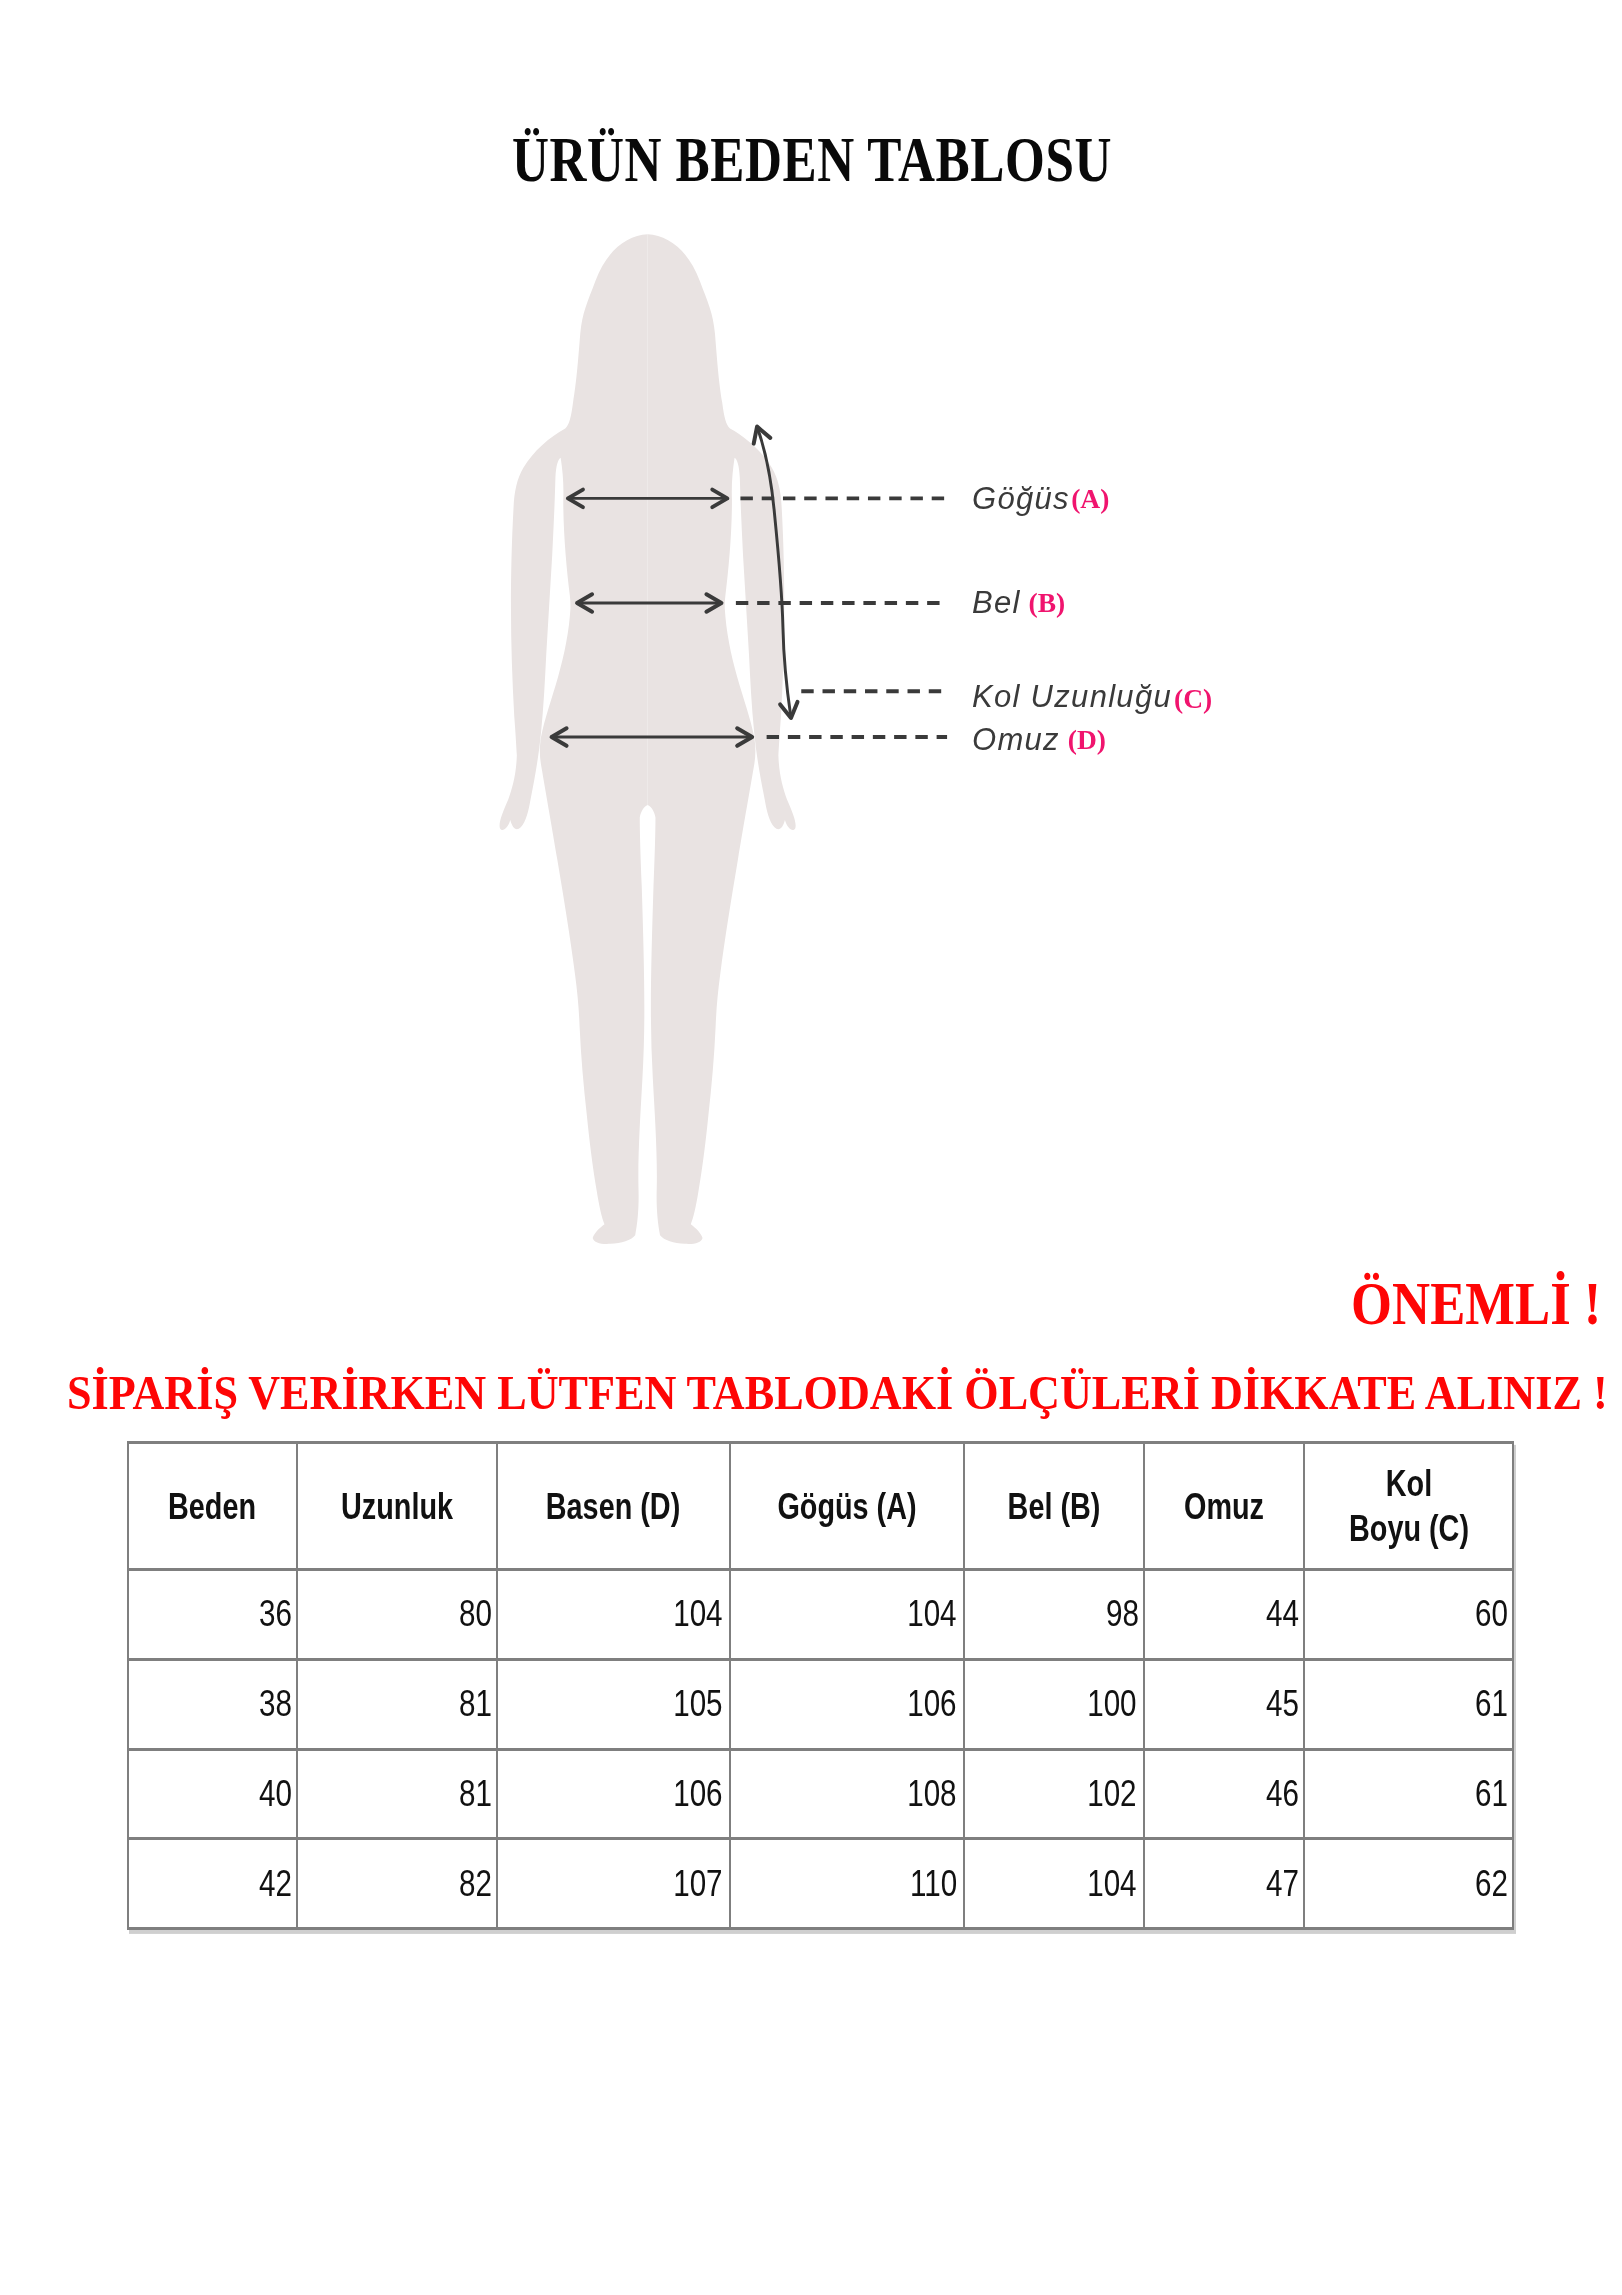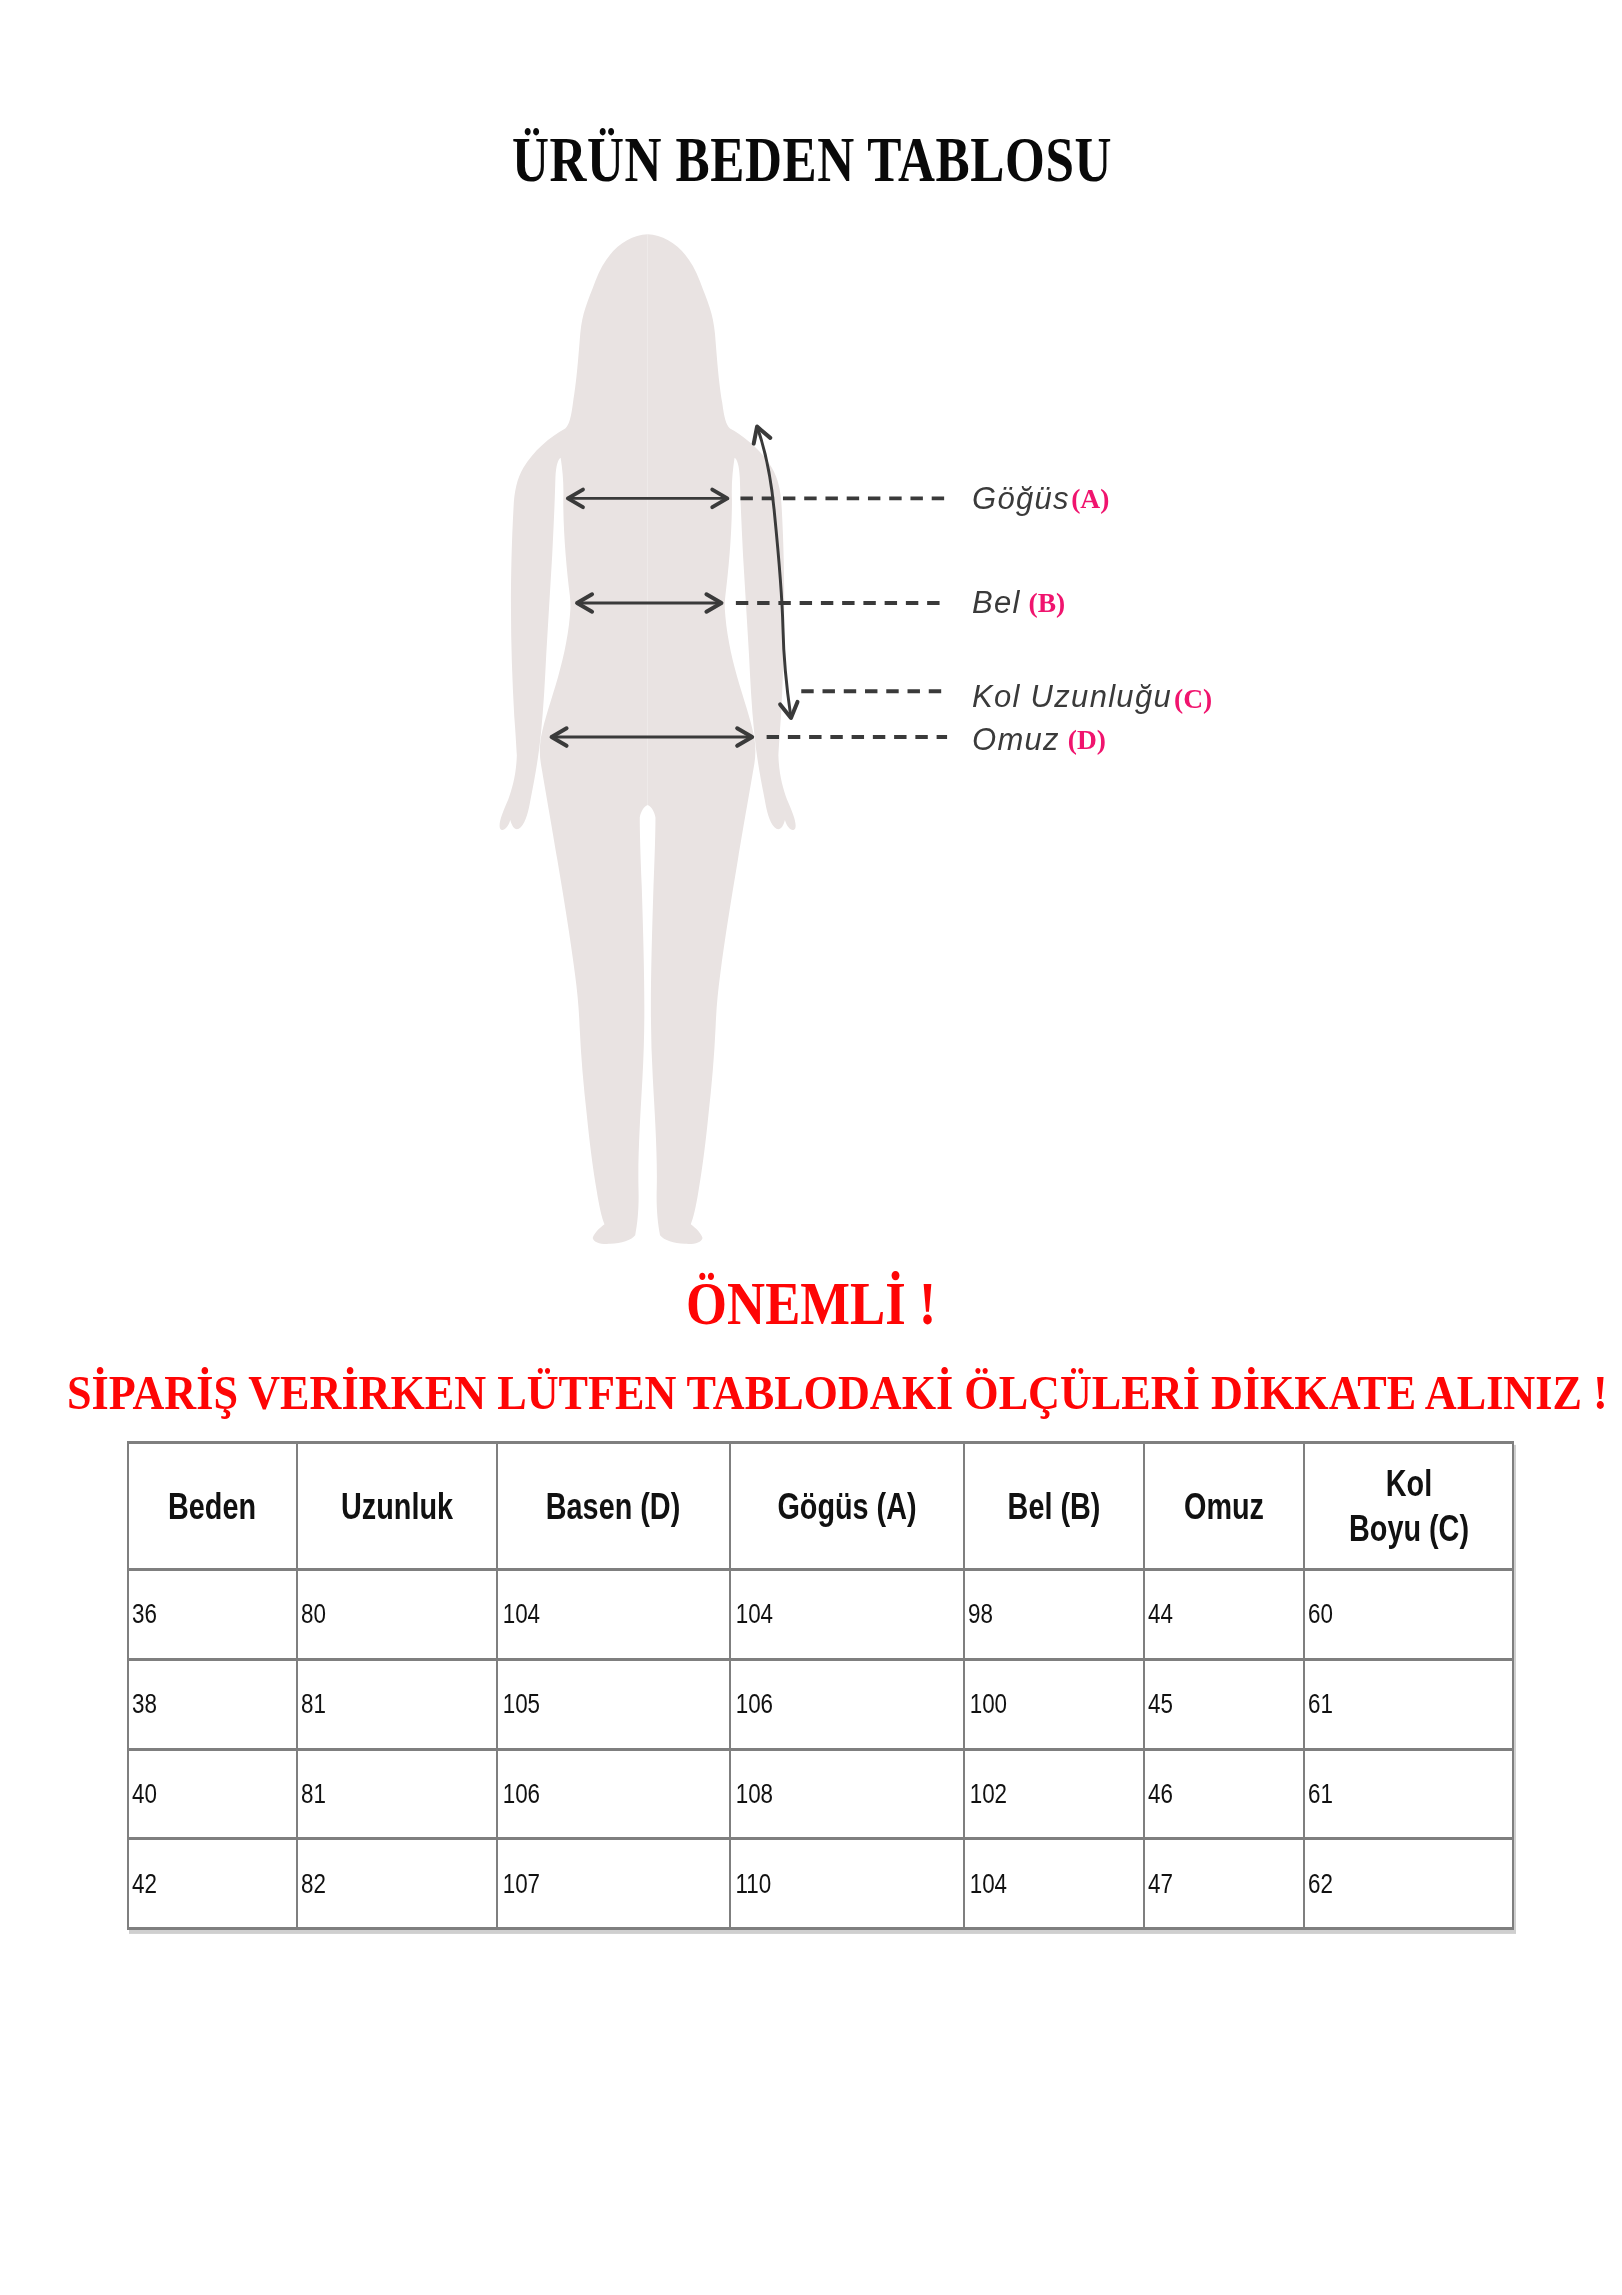--- a/index.html
+++ b/index.html
@@ -36,21 +36,21 @@
   .measure-label .lbl-name{
     font-size:31px;color:var(--text-dark);font-weight:400;letter-spacing:1.3px;font-style:italic;
   }
   .measure-label .lbl-letter{
     font-family:"Liberation Serif",serif;font-weight:700;font-size:27.5px;
     color:var(--accent-pink);margin-left:4.6px;
   }
 
   
   .warning-heading{
-    left:0;top:1268px;width:1623px;text-align:center;
+    left:0;top:1268px;width:1623px;text-align:right;
     font-family:"Liberation Serif",serif;font-weight:700;font-size:62px;
     color:var(--warning-red);white-space:nowrap;
   }
   .warning-subheading{
     left:0;top:1365px;width:1623px;text-align:center;
     font-family:"Liberation Serif",serif;font-weight:700;font-size:48px;
     color:var(--warning-red);white-space:nowrap;
   }
 
   
@@ -64,22 +64,22 @@
   table.size-table td{
     border:2.6px solid var(--table-border);
     border-top-width:3.9px;border-bottom-width:3.9px;padding-left:40px;
   }
   table.size-table th{
     height:124px;font-weight:700;font-size:36px;color:var(--table-text);
     text-align:center;vertical-align:middle;line-height:1.25;
     white-space:pre-line;padding:0;
   }
   table.size-table td{
-    height:86px;font-weight:400;font-size:28px;color:var(--table-text);
-    text-align:left;vertical-align:middle;padding:0;
+    height:86px;font-weight:400;font-size:37px;color:var(--table-text);
+    text-align:right;vertical-align:middle;padding:0;
   }
 </style>
 </head>
 <body>
 
 <div class="abs page-title">
   <span class="condense">ÜRÜN BEDEN TABLOSU</span>
 </div>
 
 <svg class="abs diagram" viewBox="700 340 780 1580" xmlns="http://www.w3.org/2000/svg">

